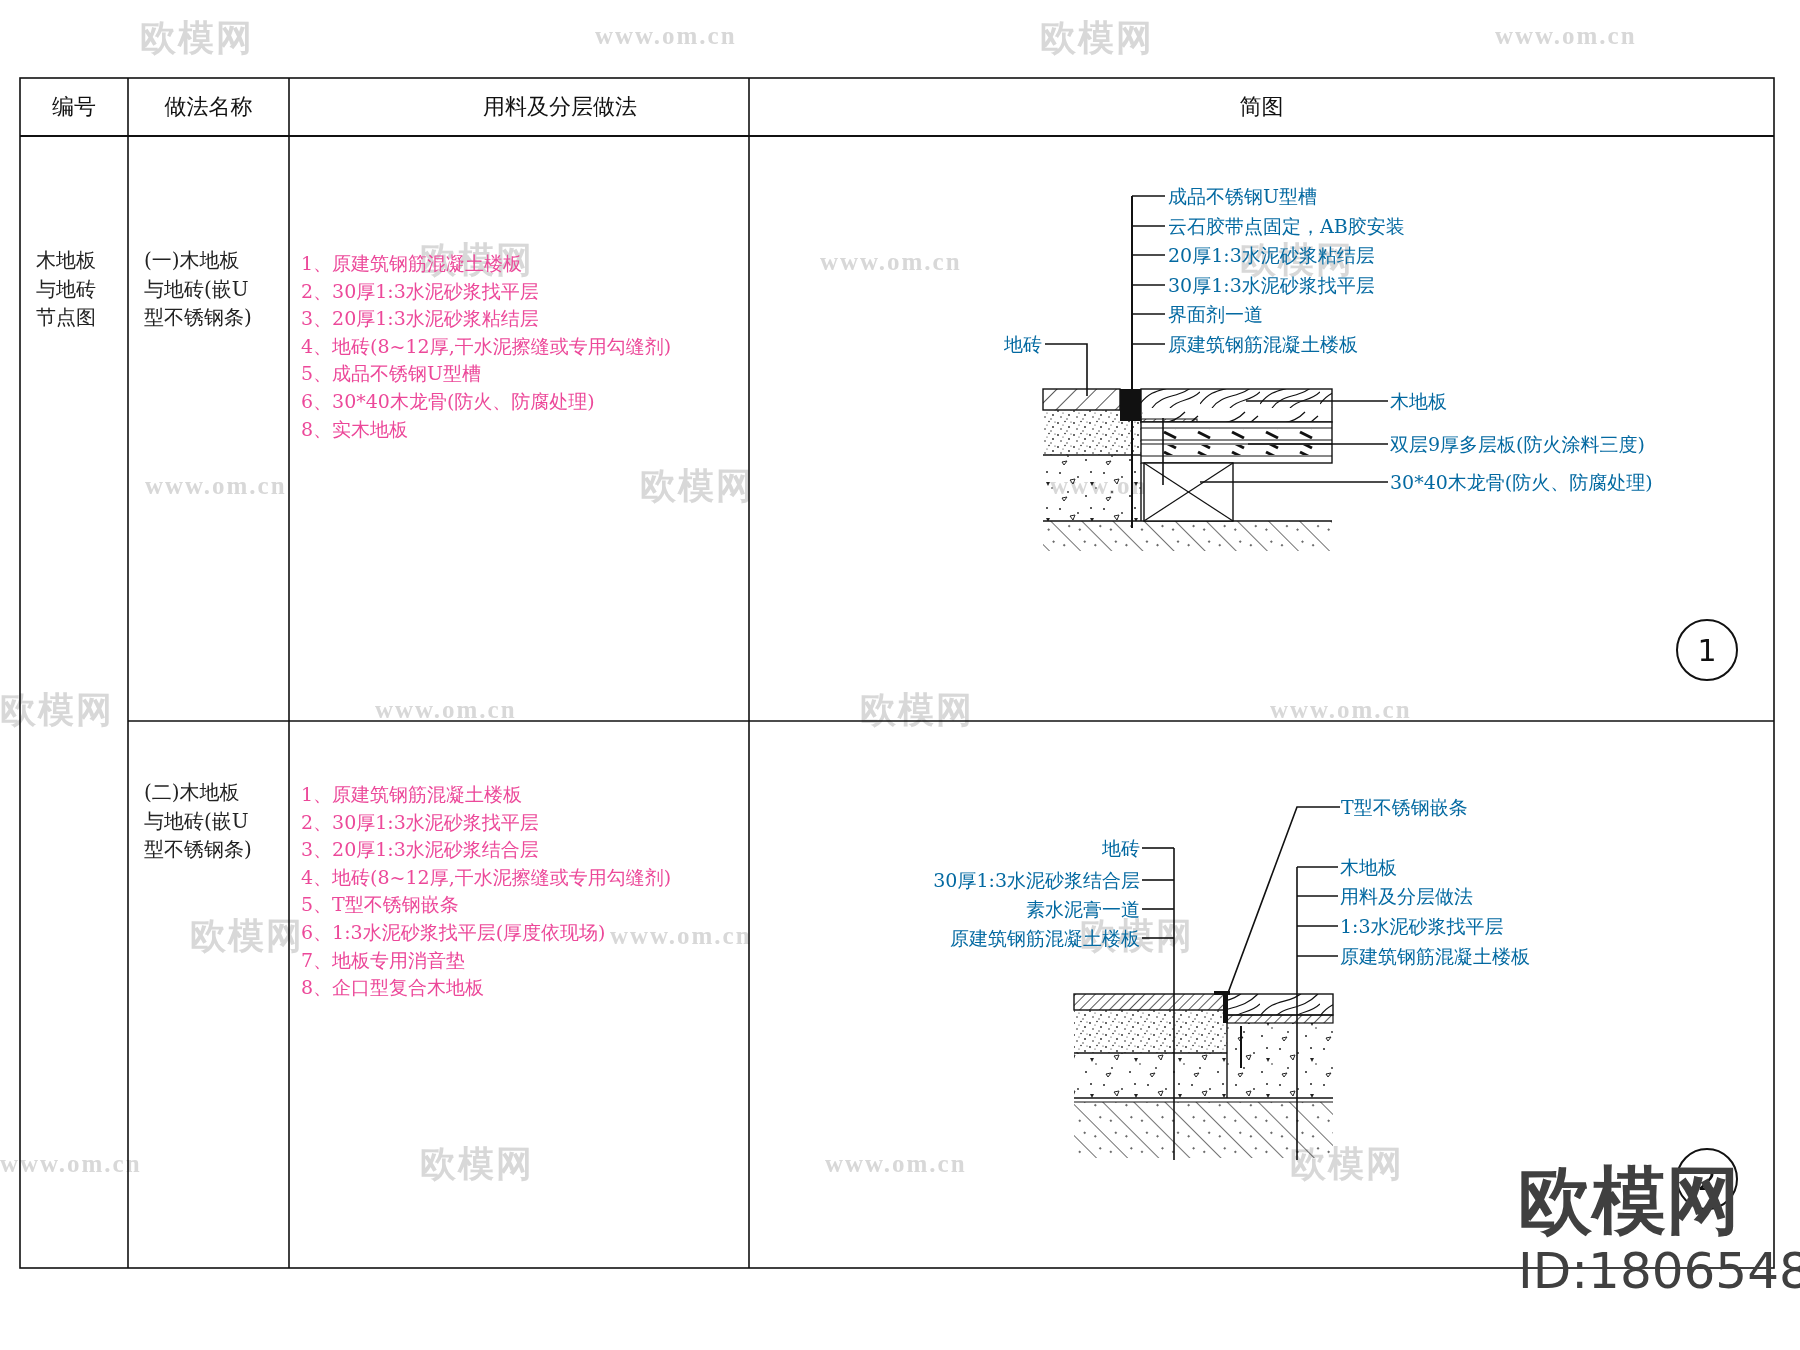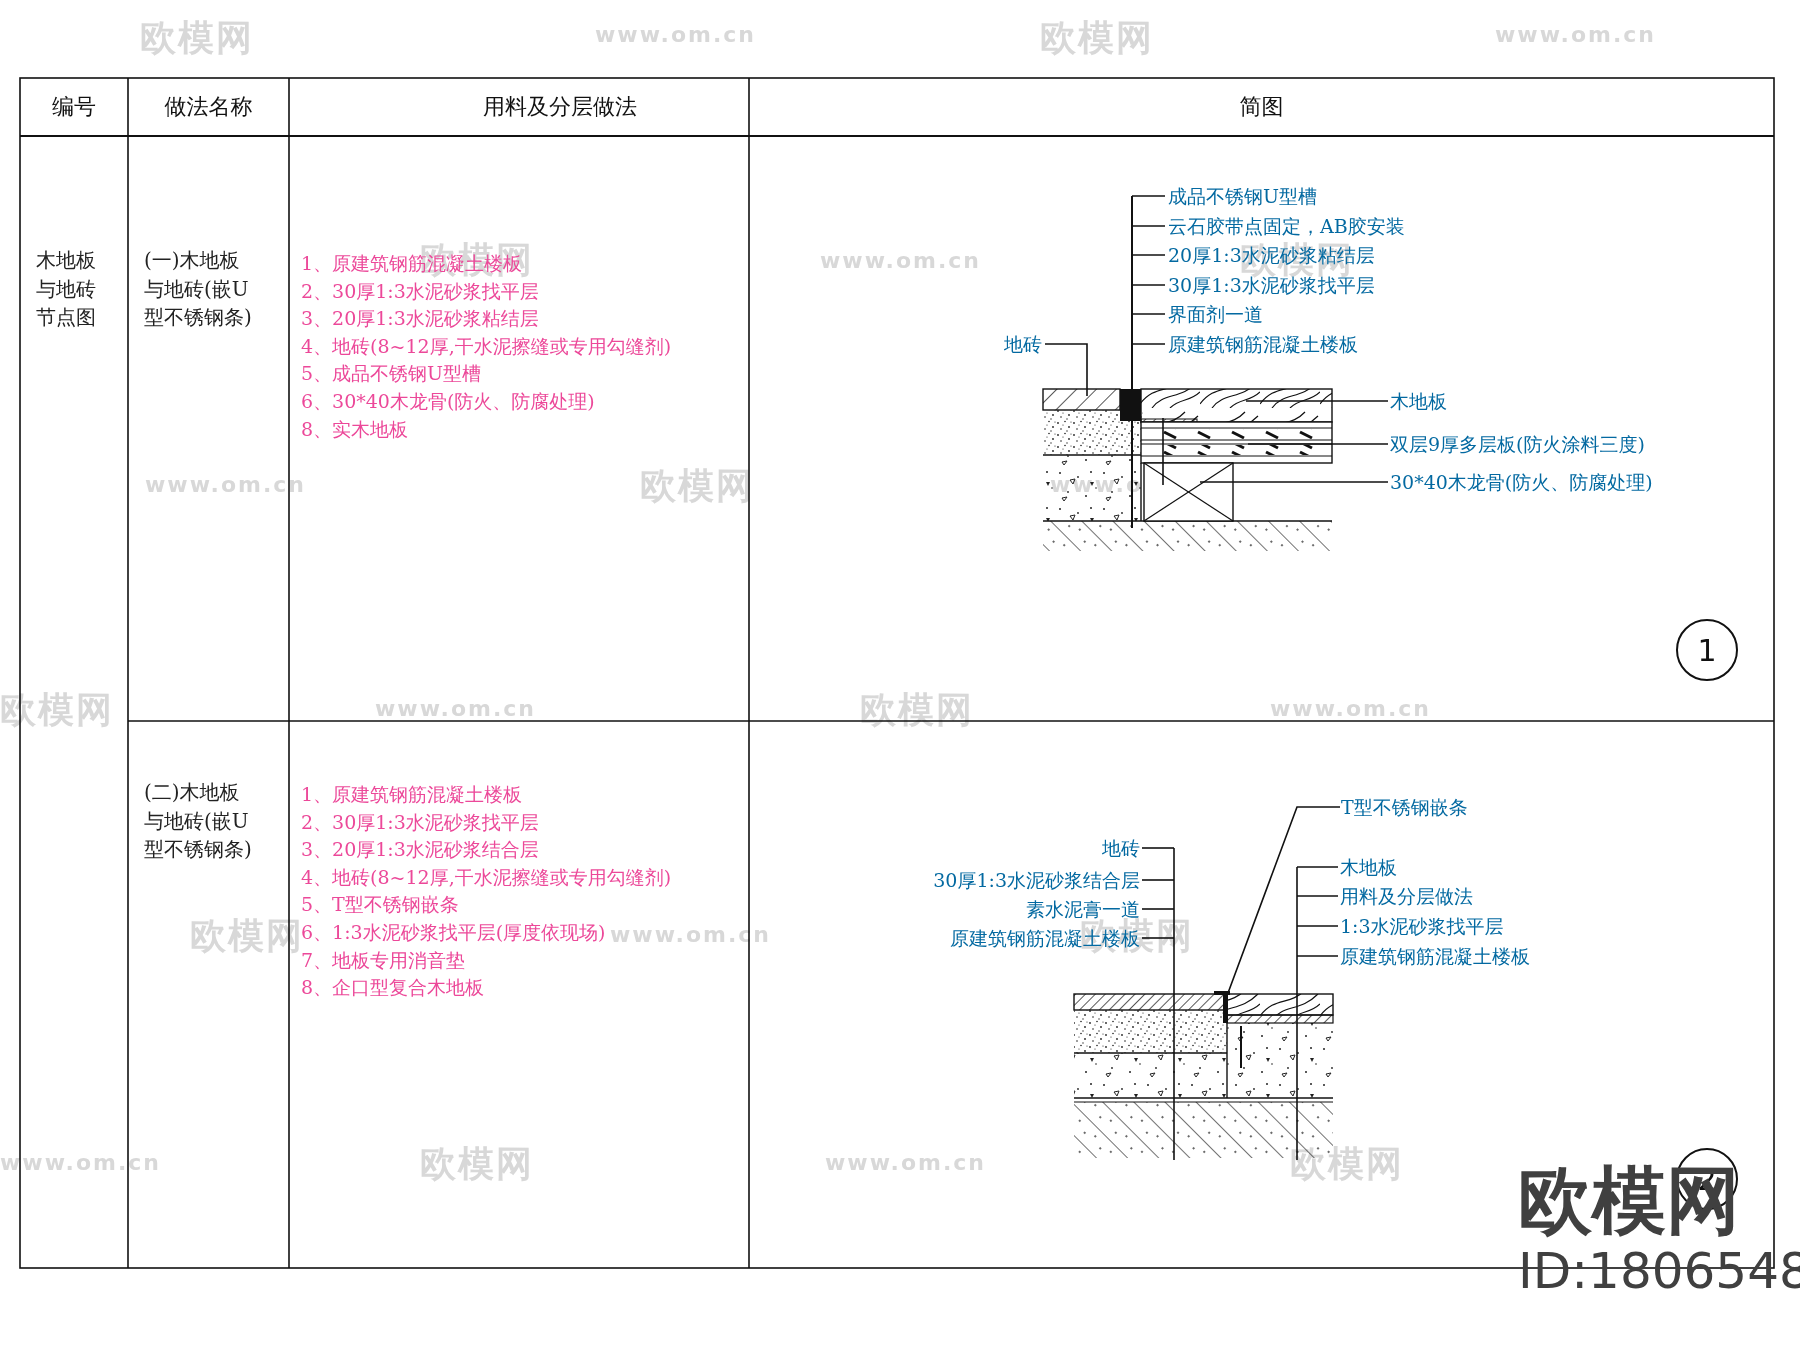--- a/index.html
+++ b/index.html
@@ -10,21 +10,21 @@
   .hdr { position:absolute; top:78px; height:58px; display:flex; align-items:center; justify-content:center;
          font-family:"DejaVu Sans","Liberation Sans",sans-serif; font-size:22px; color:#111; }
   .cell-text { position:absolute; font-size:20px; line-height:28.5px; white-space:pre; color:#222; }
   .list { position:absolute; font-size:19px; line-height:27.6px; color:#ec4899; margin:0; padding:0; list-style:none; }
   .list li { white-space:nowrap; }
   .lbl { position:absolute; font-size:19px; white-space:nowrap; color:#0369a1; line-height:22px; }
   .lbl.r { text-align:right; }
   .wm { position:absolute; color:#d8d8d8; font-family:"DejaVu Sans","Liberation Sans",sans-serif; font-weight:bold;
         letter-spacing:2px; pointer-events:none; }
   .wm.logo { font-size:36px; }
-  .wm.url { font-size:22px; }
+  .wm.url { font-size:25px;font-family:Liberation Serif, serif; }
   .brand { position:absolute; left:1518px; top:1160px; font-family:"DejaVu Sans","Liberation Sans",sans-serif;
            color:#404040; font-size:74px; font-weight:bold; line-height:80px; }
   .brand-id { position:absolute; left:1518px; top:1248px; font-family:"DejaVu Sans","Liberation Sans",sans-serif;
               color:#404040; font-size:50px; line-height:46px; }
   .circ { position:absolute; width:58px; height:58px; border:2px solid #111; border-radius:50%;
           display:flex; align-items:center; justify-content:center; font-family:"DejaVu Sans","Liberation Sans",sans-serif;
           font-size:30px; background:transparent; }
 </style>
 </head>
 <body>

